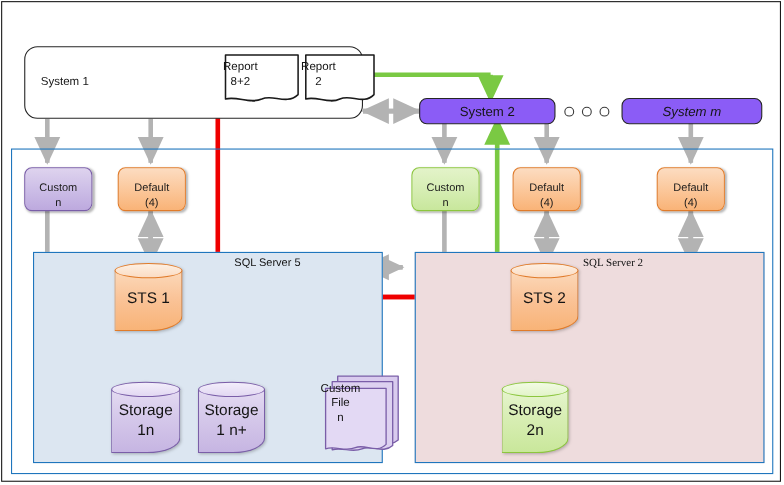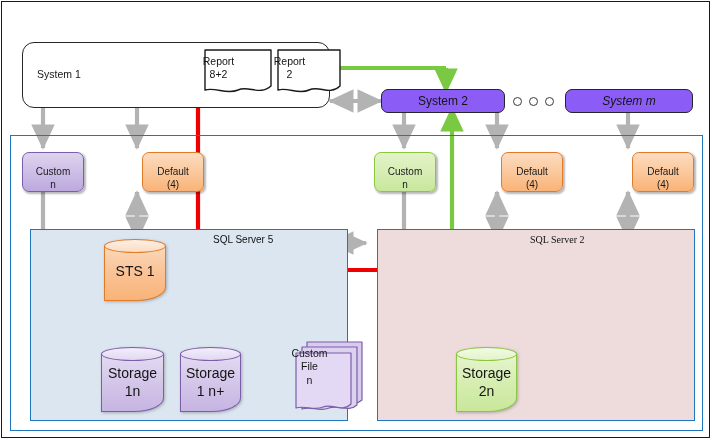--- a/index.html
+++ b/index.html
@@ -23,21 +23,21 @@
 
   .sql1{position:absolute;left:30px;top:229px;width:318px;height:192px;border:1.3px solid #1f76bd;background:#dce6f1;box-sizing:border-box;}
   .sql2{position:absolute;left:377px;top:229px;width:318px;height:192px;border:1.3px solid #1f76bd;background:#eedcdd;box-sizing:border-box;}
   .sql-label{position:absolute;font-size:10px;color:#111;}
 
   
   .pill{position:absolute;box-sizing:border-box;border-radius:7px;display:flex;align-items:flex-end;
         justify-content:center;text-align:center;font-size:10px;color:#1a1a1a;line-height:1.3;
         box-shadow:1.5px 1.5px 2px rgba(0,0,0,.28);}
   .pill.purple{border:1.3px solid #7a5ea8;background:linear-gradient(180deg,#ded3ee 0%,#cbbce6 55%,#bda9de 100%);}
-  .pill.orange{border:1.3px solid #e07b2a;background:linear-gradient(180deg,#fcdcc1 0%,#fbc89c 50%,#f9b377 100%);margin-left:35px;}
+  .pill.orange{border:1.3px solid #e07b2a;background:linear-gradient(180deg,#fcdcc1 0%,#fbc89c 50%,#f9b377 100%);}
   .pill.green{border:1.3px solid #8cc63e;background:linear-gradient(180deg,#e3f3c9 0%,#d5edb2 55%,#c8e79c 100%);}
 
   
   .cyl{position:absolute;box-sizing:border-box;filter:drop-shadow(1.5px 1.5px 1.5px rgba(0,0,0,.25));}
   .cyl .body{position:absolute;left:0;right:0;top:7px;bottom:0;border-left:1.3px solid var(--st);
              border-right:1.3px solid var(--st);border-bottom:1.3px solid var(--st);
              border-radius:0 0 48%/0 0 14px 14px;background:var(--bg);}
   .cyl .top{position:absolute;left:0;top:0;width:100%;height:14px;border:1.3px solid var(--st);
             border-radius:50%;background:var(--topbg);box-sizing:border-box;}
   .cyl .lbl{position:absolute;left:0;right:0;top:50%;transform:translateY(-45%);text-align:center;
@@ -193,20 +193,25 @@
   <div class="pill orange" style="left:597px;top:152px;width:62px;height:40px;">
     <div><span>Default</span><br>
          <span>(4)</span></div>
   </div>
 
   <div class="cyl orange" style="left:104px;top:239px;width:62px;height:62px;">
     <div class="body"></div>
     <div class="top"></div>
     <div class="lbl">STS 1</div>
   </div>
+  <div class="cyl orange" style="left:464px;top:239px;width:62px;height:62px;">
+    <div class="body"></div>
+    <div class="top"></div>
+    <div class="lbl">STS 2</div>
+  </div>
 
   <div class="cyl purple" style="left:101px;top:347px;width:63px;height:65px;">
     <div class="body"></div>
     <div class="top"></div>
     <div class="lbl">
       <span>Storage</span><br>
       <span>1n</span>
     </div>
   </div>
   <div class="cyl purple" style="left:180px;top:347px;width:61px;height:65px;">

